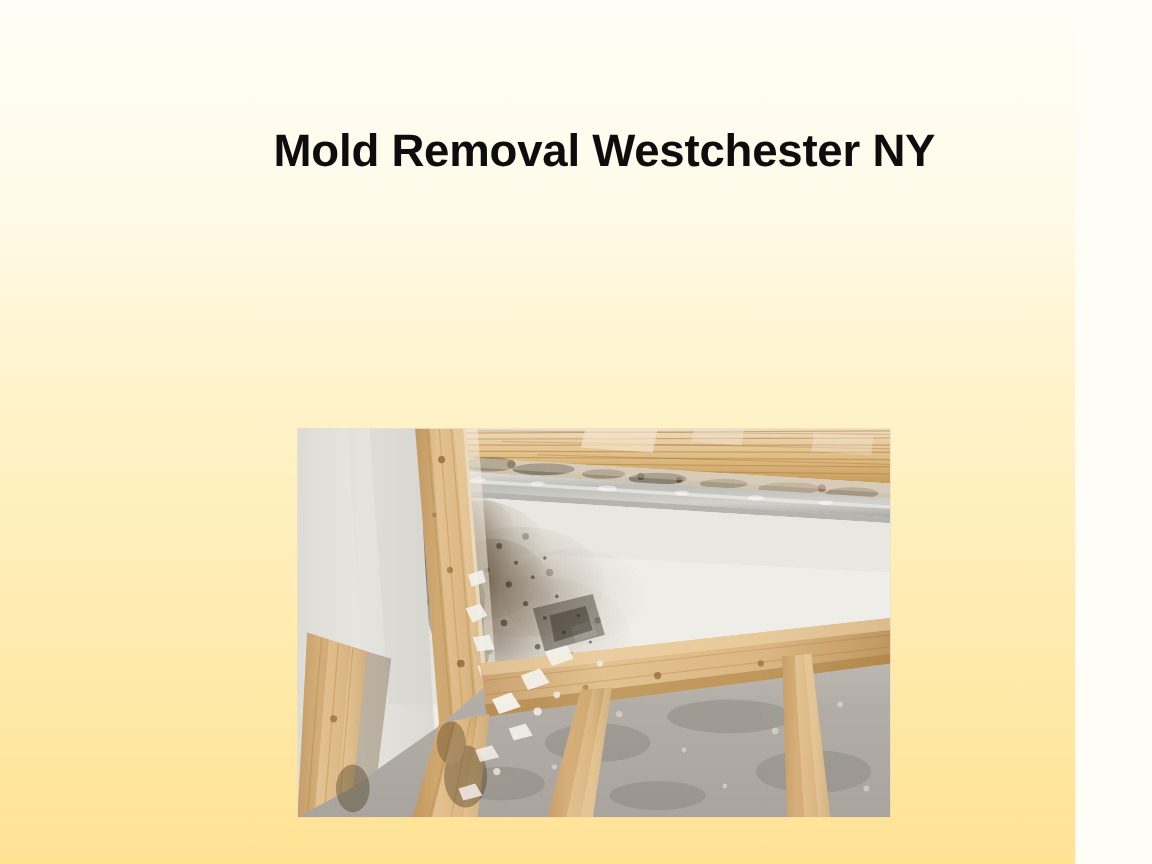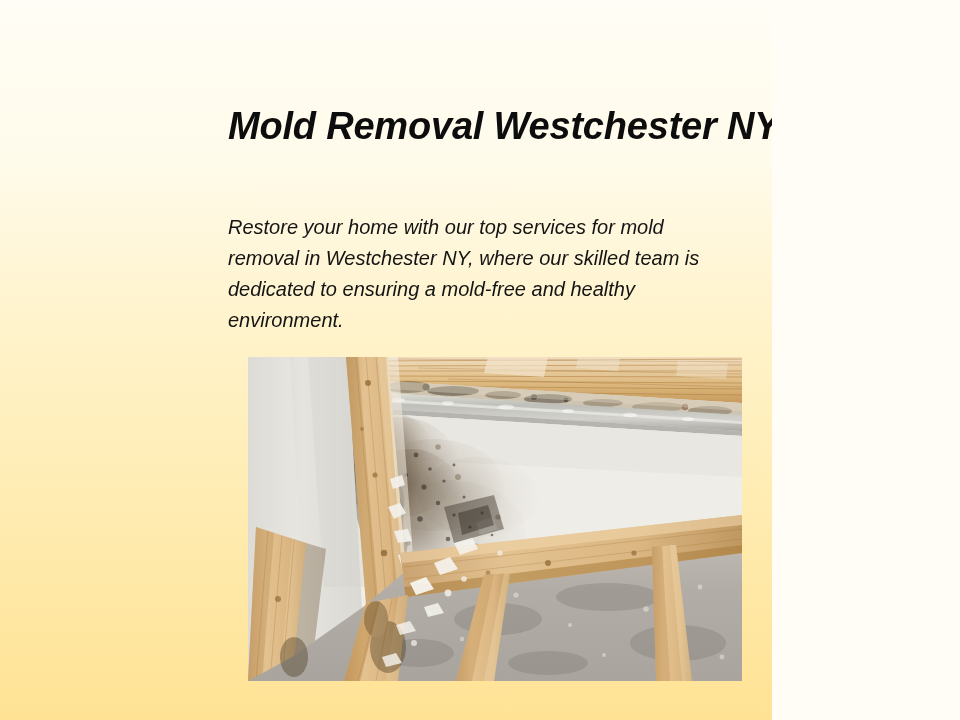--- a/index.html
+++ b/index.html
@@ -9,25 +9,24 @@
   body {
     width: 960px;
     height: 720px;
     overflow: hidden;
     font-family: "Liberation Sans", sans-serif;
     background: #FFFDF5;
   }
 
   #slide {
     position: relative;
-    width: 772px;
+    width: 896px;
     height: 720px;
     background: linear-gradient(to bottom, #FFFDF5 0%, #FFFBEB 22%, #FFF4CF 42%, #FFEFBC 60%, #FFE9A8 80%, #FFE294 100%);
     overflow: hidden;
-    font-style: italic;
   }
 
   
   #title {
     position: absolute;
     left: 228px;
     top: 78px;
     width: 640px;
     font-size: 38px;
     font-weight: bold;
@@ -61,21 +60,20 @@
   }
   #photo svg { display: block; width: 100%; height: 100%; }
 </style>
 </head>
 <body>
 
 <div id="slide">
 
   <h1 id="title">Mold Removal Westchester NY</h1>
 
-  <p id="body-text">Restore your home with our top services for mold removal in Westchester NY, where our skilled team is dedicated to ensuring a mold-free and healthy environment.</p>
 
   <div id="photo">
     <svg viewBox="0 0 494 324" preserveAspectRatio="none">
       <defs>
         <linearGradient id="gWallLeft" x1="0" y1="0" x2="1" y2="0">
           <stop offset="0%" stop-color="#CFCDC8"></stop>
           <stop offset="45%" stop-color="#E6E4DF"></stop>
           <stop offset="100%" stop-color="#DAD8D2"></stop>
         </linearGradient>
         <linearGradient id="gWallMain" x1="0" y1="0" x2="1" y2="0.3">

